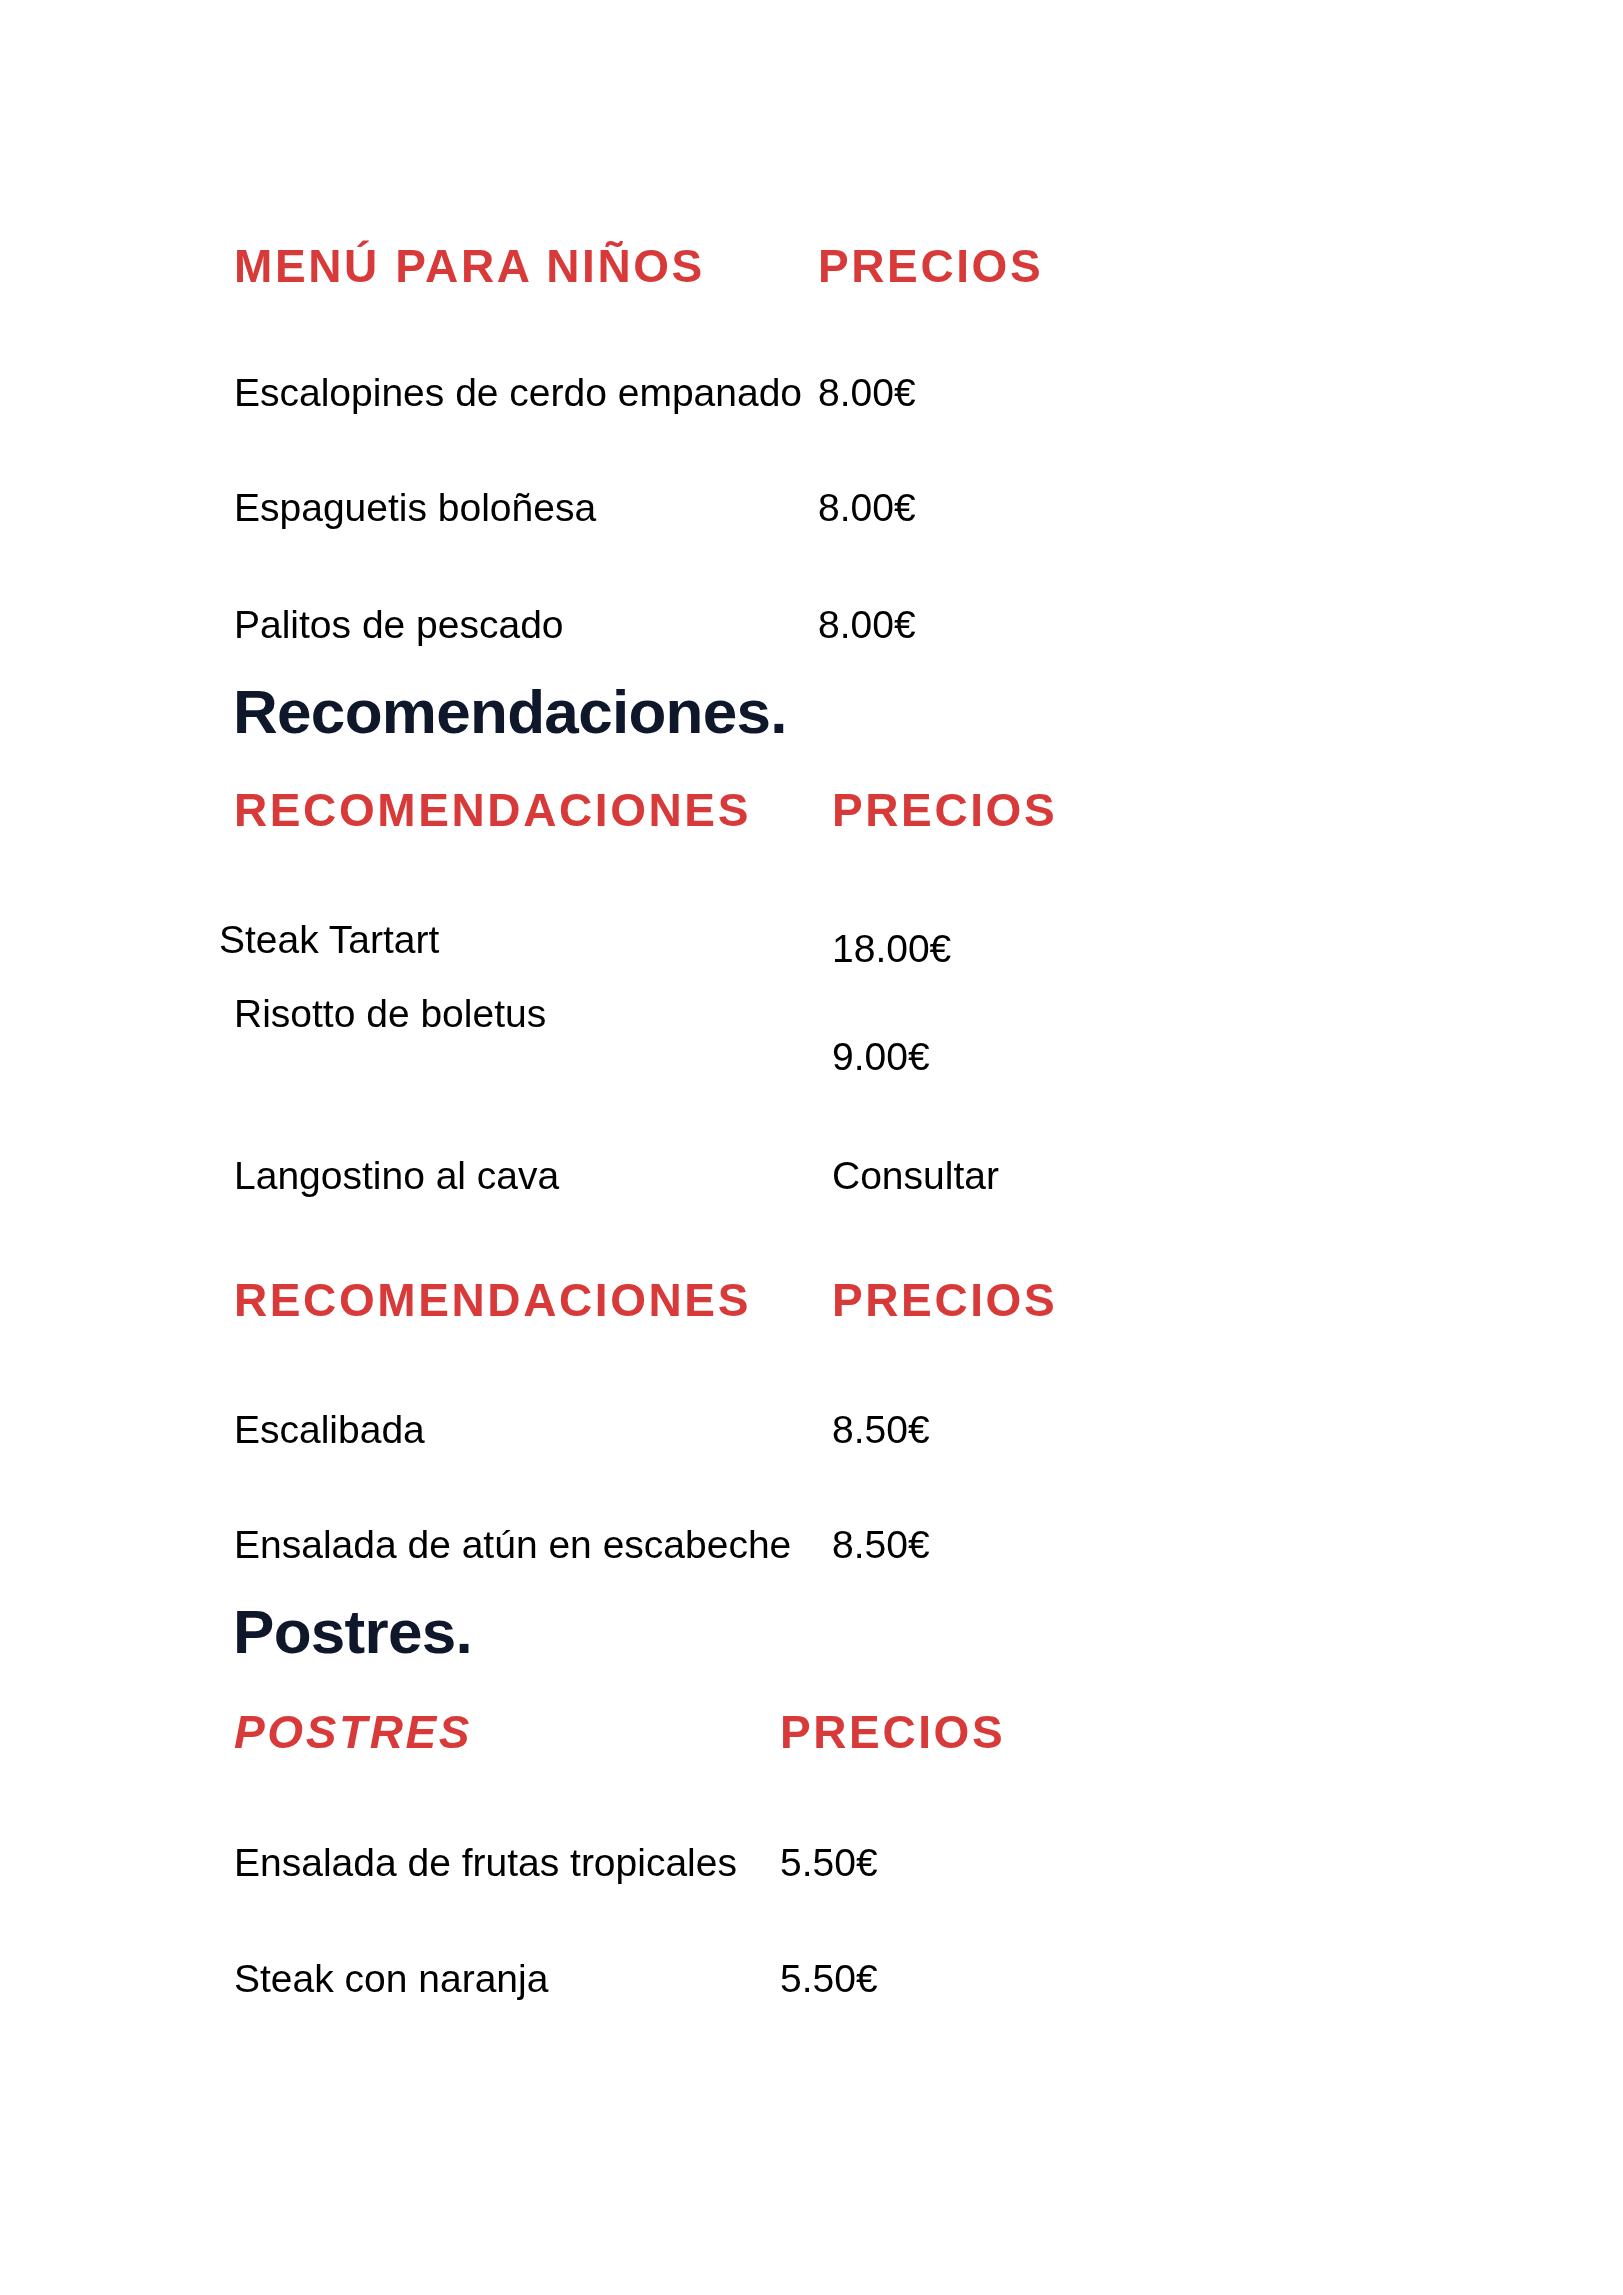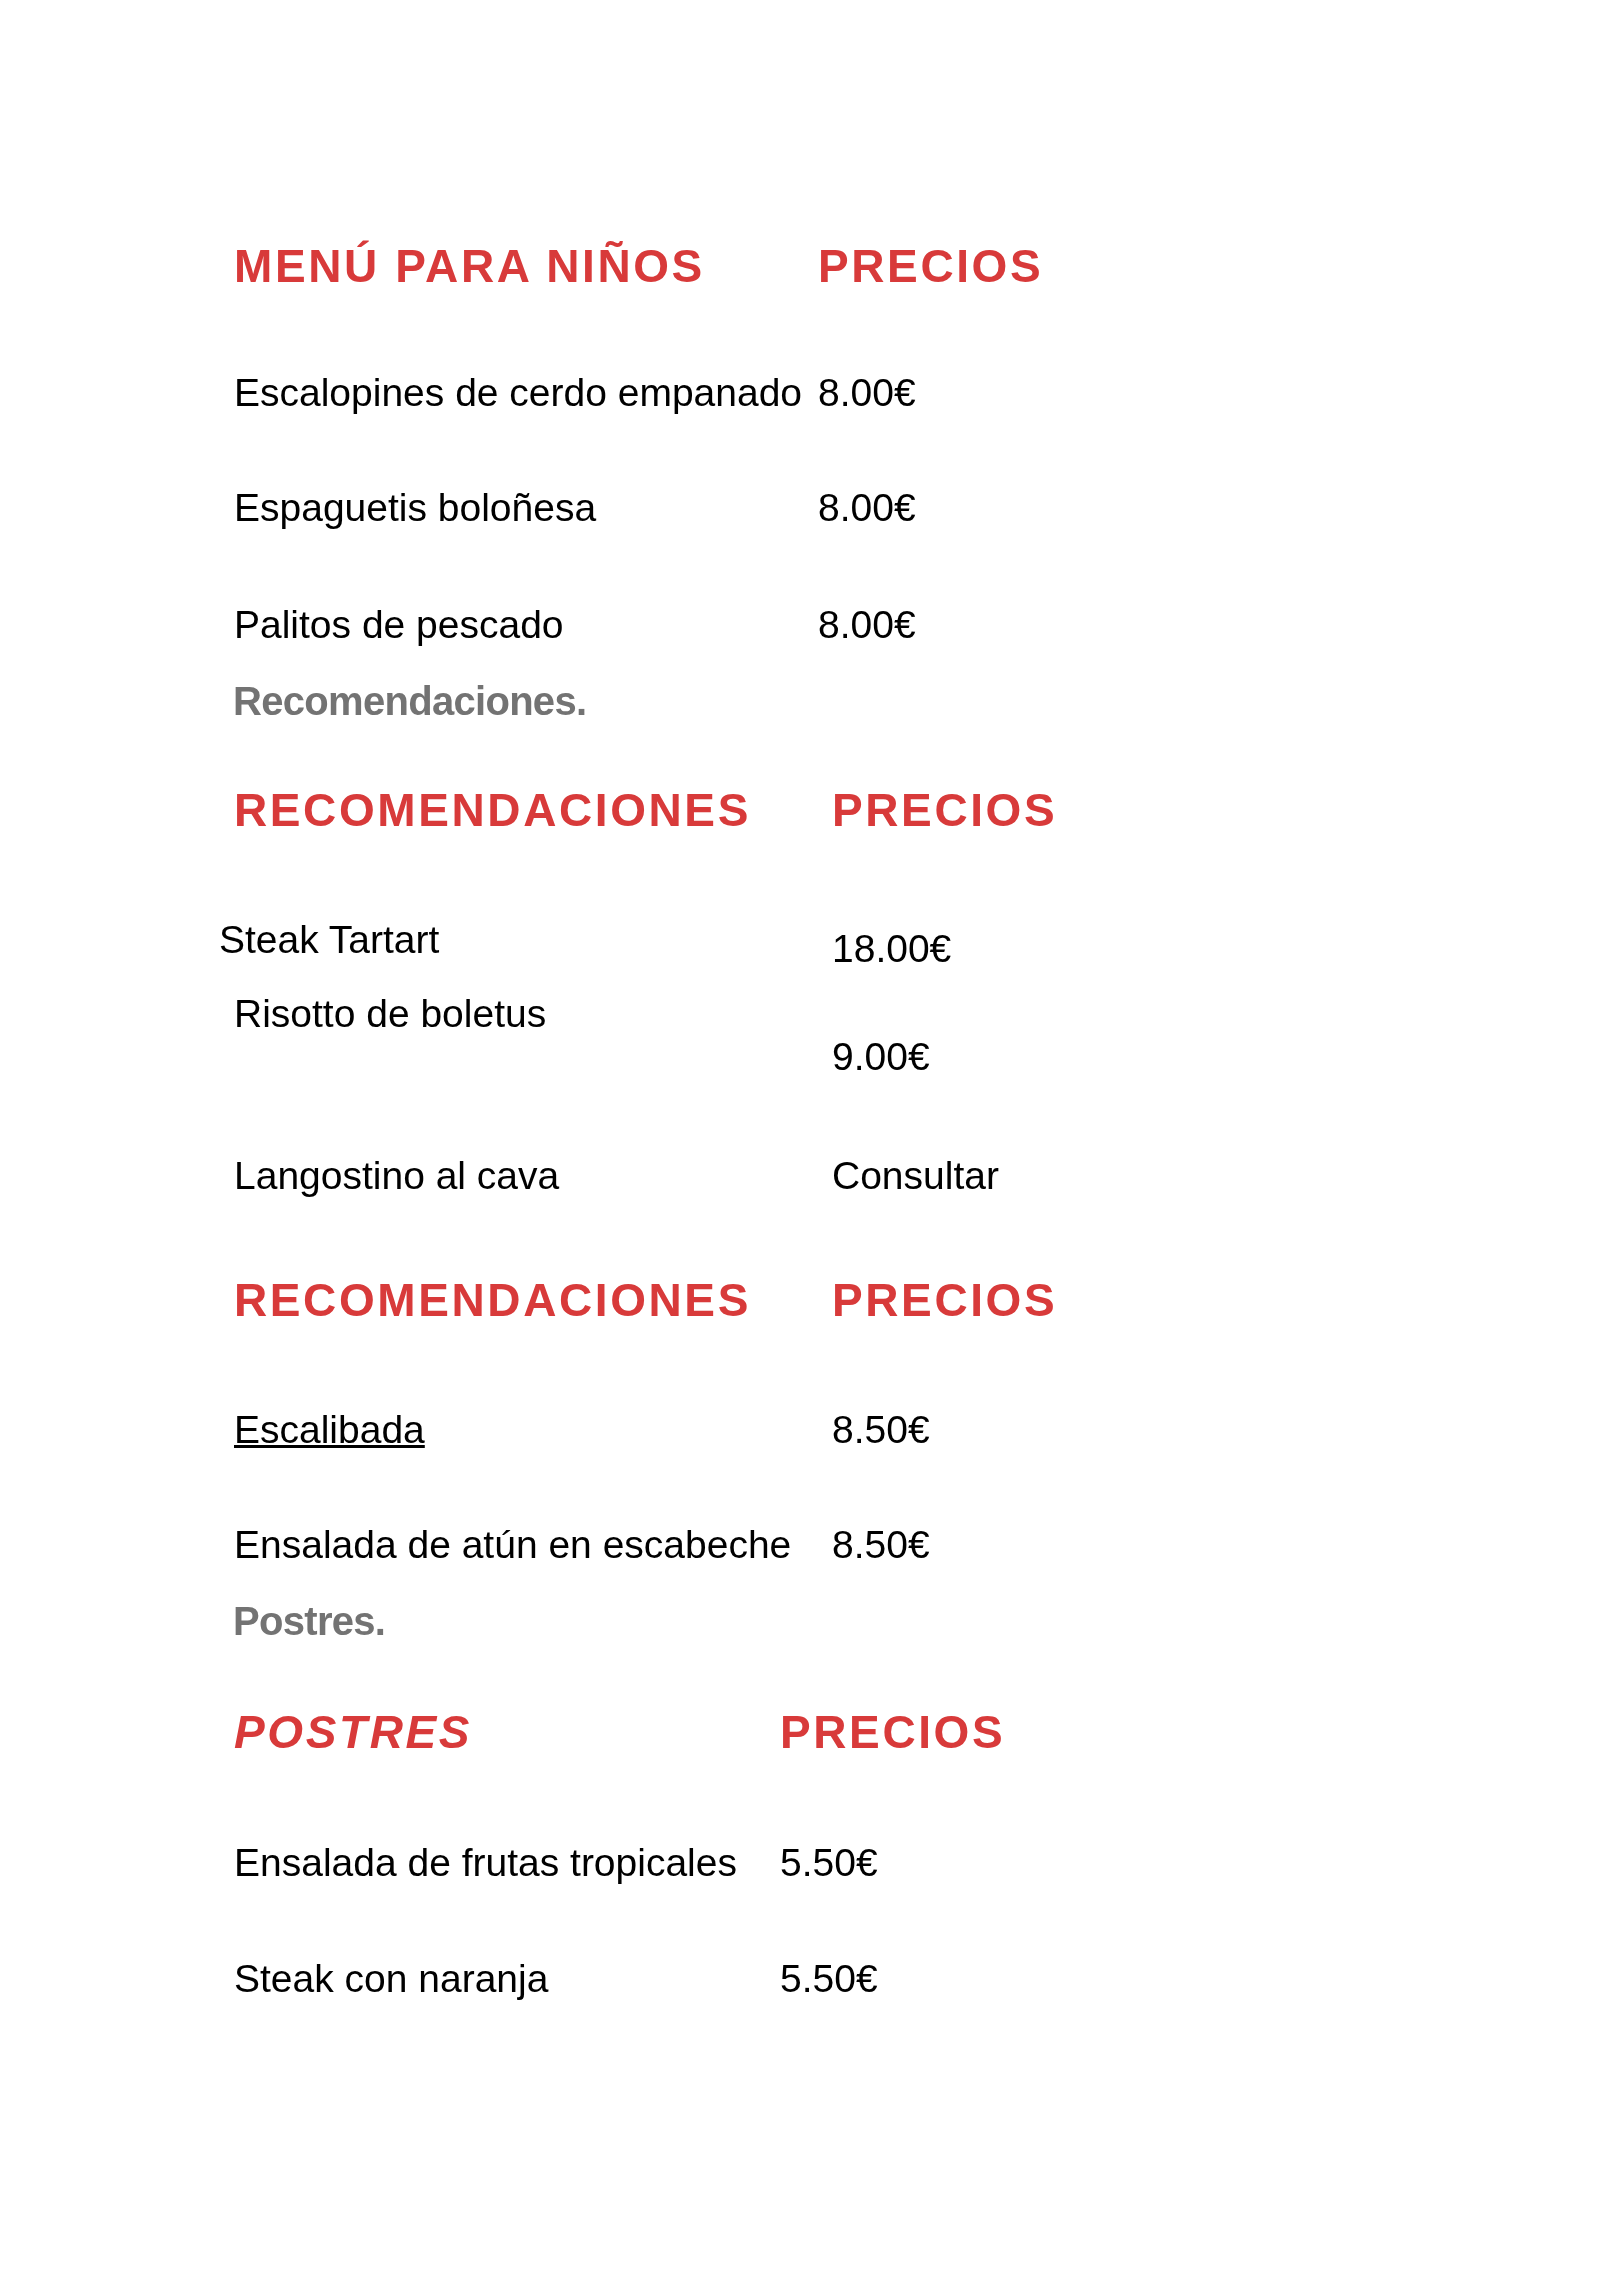--- a/index.html
+++ b/index.html
@@ -1,21 +1,21 @@
 <!DOCTYPE html>
 <html style="font-size:10.5px"><head>
 <meta charset="utf-8">
 <style>
   html, body { margin:0; padding:0; background:#ffffff; }
   body { width:1623px; height:2295px; position:relative; overflow:hidden;
          font-family:"Liberation Sans", sans-serif; }
   .abs { position:absolute; white-space:nowrap; }
   .hdr { color:#d83a3a; font-weight:bold; font-size:46px; letter-spacing:2.6px; line-height:1; }
   .item { color:#000000; font-size:39px; line-height:1; }
-  .title { color:#737373; font-weight:bold; font-size:40px; line-height:1; letter-spacing:-0.7px; }
+  .title { color:#0f172a; font-weight:bold; font-size:62px; line-height:1; letter-spacing:-0.7px; }
 </style>
 </head>
 <body>
 
 <div>
   <div class="abs hdr" style="left:234px; top:243px;">MENÚ PARA NIÑOS</div>
   <div class="abs hdr" style="left:818px; top:243px;">PRECIOS</div>
 
   <div class="abs item" style="left:234px; top:373px;">Escalopines de cerdo empanado</div>
   <div class="abs item" style="left:818px; top:373px;">8.00€</div>
@@ -40,21 +40,21 @@
   <div class="abs item" style="left:832px; top:1037px;">9.00€</div>
 
   <div class="abs item" style="left:234px; top:1156px;">Langostino al cava</div>
   <div class="abs item" style="left:832px; top:1156px;">Consultar</div>
 </div>
 
 <div>
   <div class="abs hdr" style="left:234px; top:1277px;">RECOMENDACIONES</div>
   <div class="abs hdr" style="left:832px; top:1277px;">PRECIOS</div>
 
-  <div class="abs item" style="left:234px; top:1410px;text-decoration:underline;">Escalibada</div>
+  <div class="abs item" style="left:234px; top:1410px;">Escalibada</div>
   <div class="abs item" style="left:832px; top:1410px;">8.50€</div>
 
   <div class="abs item" style="left:234px; top:1525px;">Ensalada de atún en escabeche</div>
   <div class="abs item" style="left:832px; top:1525px;">8.50€</div>
 </div>
 
 <div class="abs title" style="left:233px; top:1601px;">Postres.</div>
 
 <div>
   <div class="abs hdr" style="left:234px; top:1709px;font-style:italic;">POSTRES</div>

